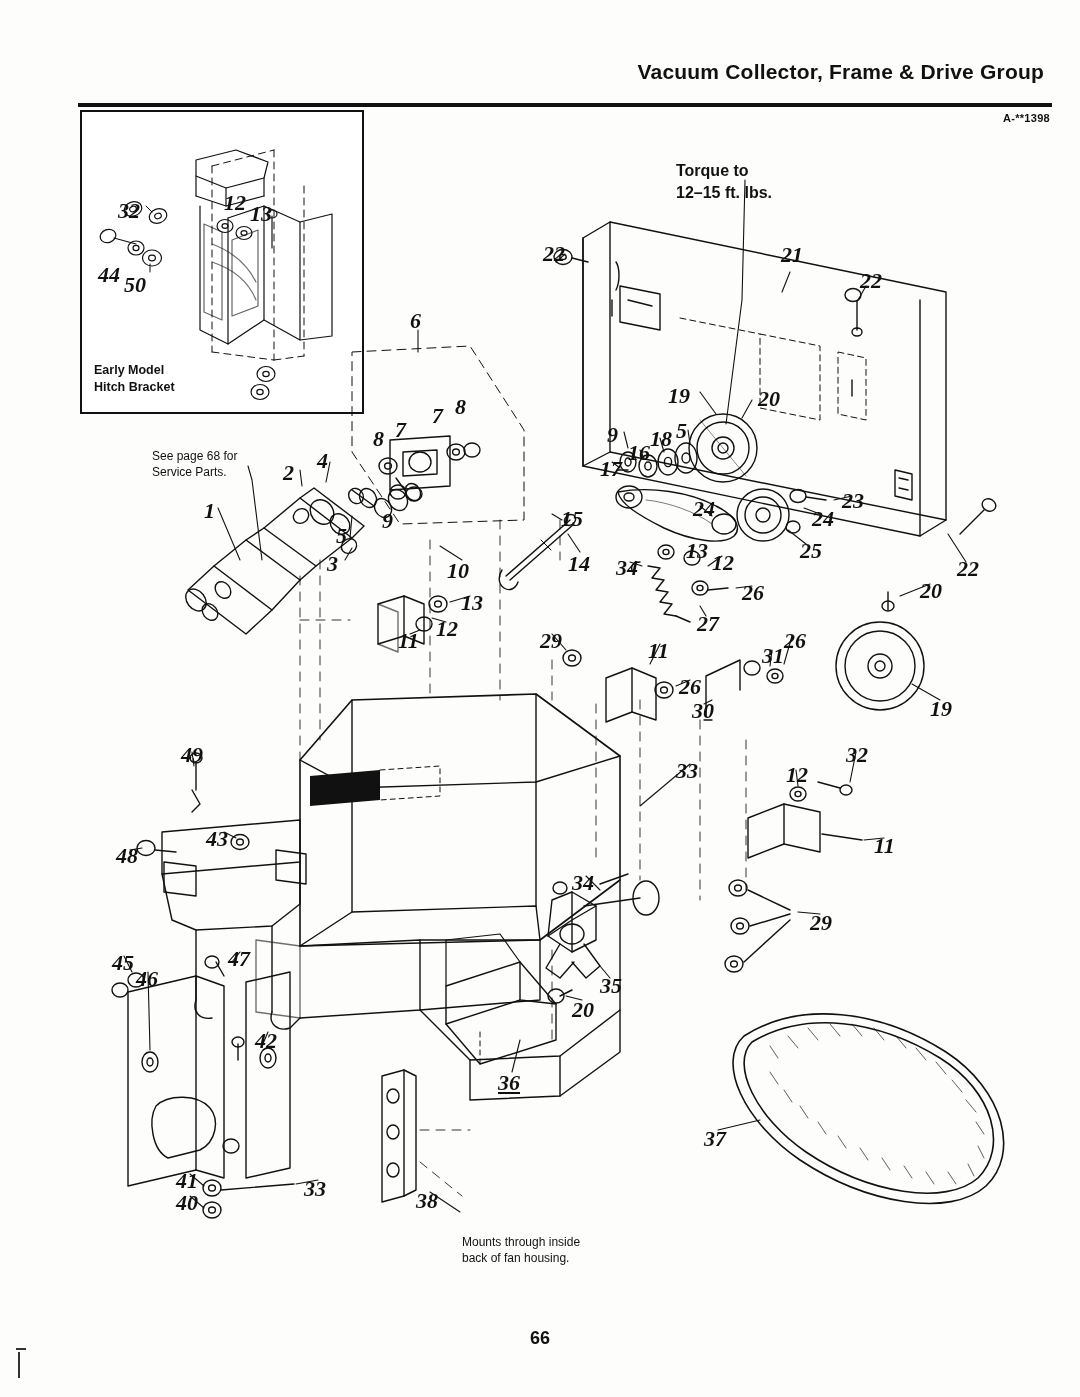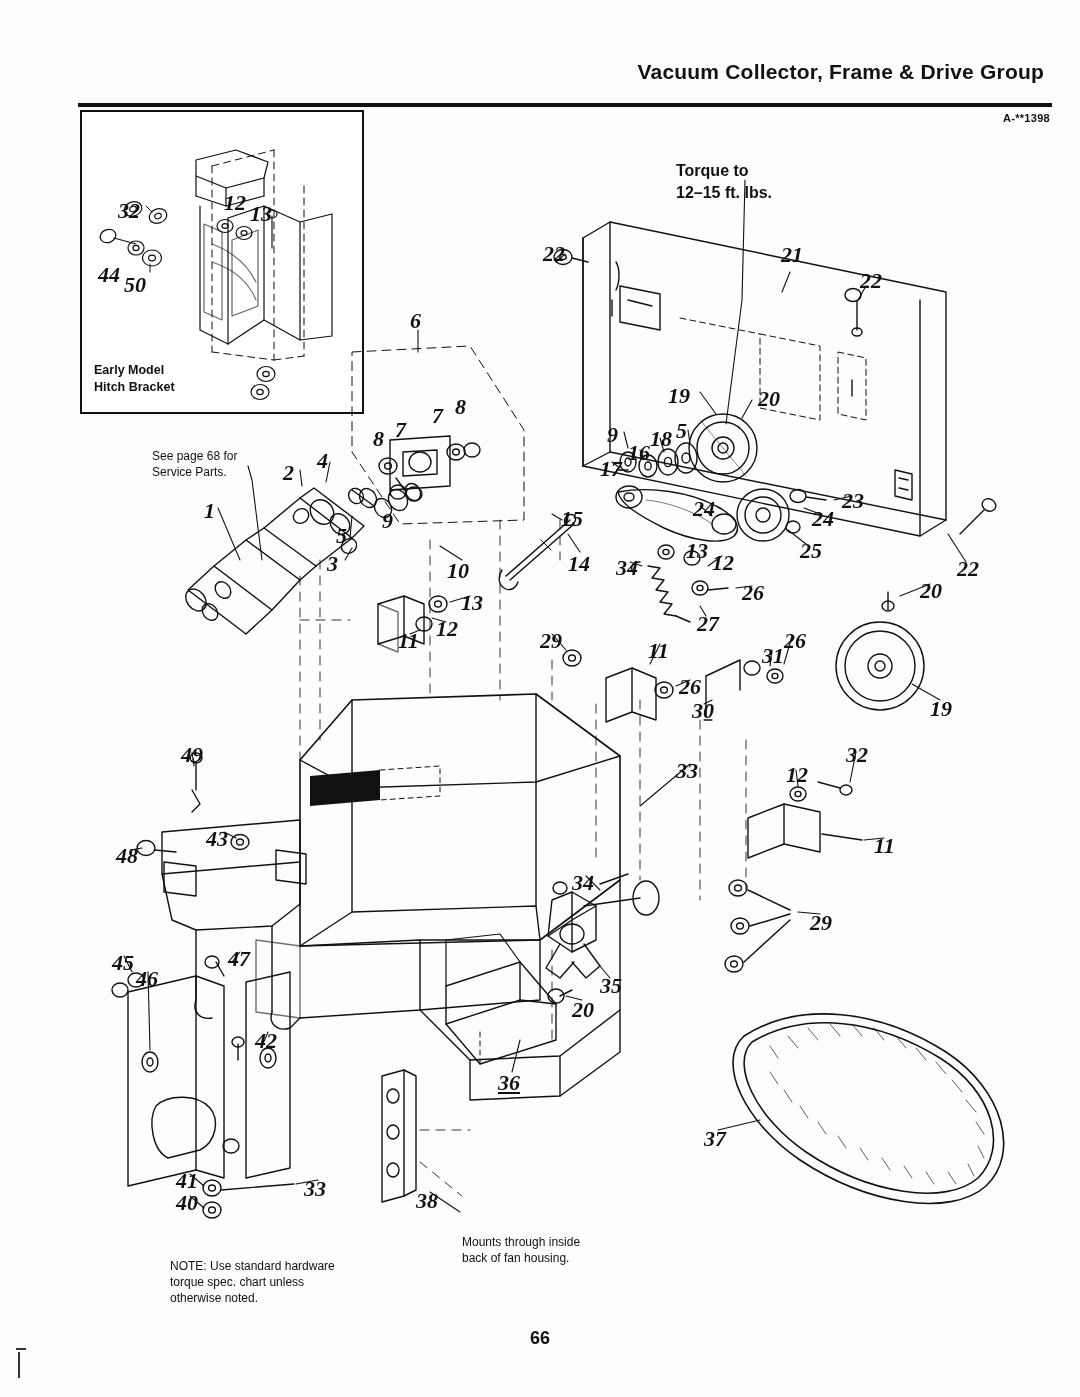--- a/index.html
+++ b/index.html
@@ -128,23 +128,20 @@
   <div class="inset-box"></div>
   <div class="inset-label">Early Model
 Hitch Bracket</div>
 
   <div class="note" style="left:676px; top:160px; font-weight:bold;">Torque to
 12–15 ft. lbs.</div>
   <div class="note small" style="left:152px; top:448px;">See page 68 for
 Service Parts.</div>
   <div class="note small" style="left:462px; top:1234px;">Mounts through inside
 back of fan housing.</div>
-  <div class="note small" style="left:170px; top:1258px;">NOTE: Use standard hardware
-torque spec. chart unless
-otherwise noted.</div>
 
   <svg class="art" viewBox="0 0 1080 1397">
     <g fill="none" stroke="#111" stroke-width="1.4" stroke-linecap="round" stroke-linejoin="round">
 
       <g stroke-width="1.2">
         <path d="M196 160 L236 150 L268 162 L264 178 L226 188 L196 176 Z"></path>
         <path d="M226 188 L226 206 M264 178 L264 196 M196 176 L196 196"></path>
         <path d="M196 196 L226 206 L264 196"></path>
         <path d="M200 206 L200 330 L228 344 L228 218"></path>
         <path d="M228 218 L264 206 L264 320 L228 344"></path>

